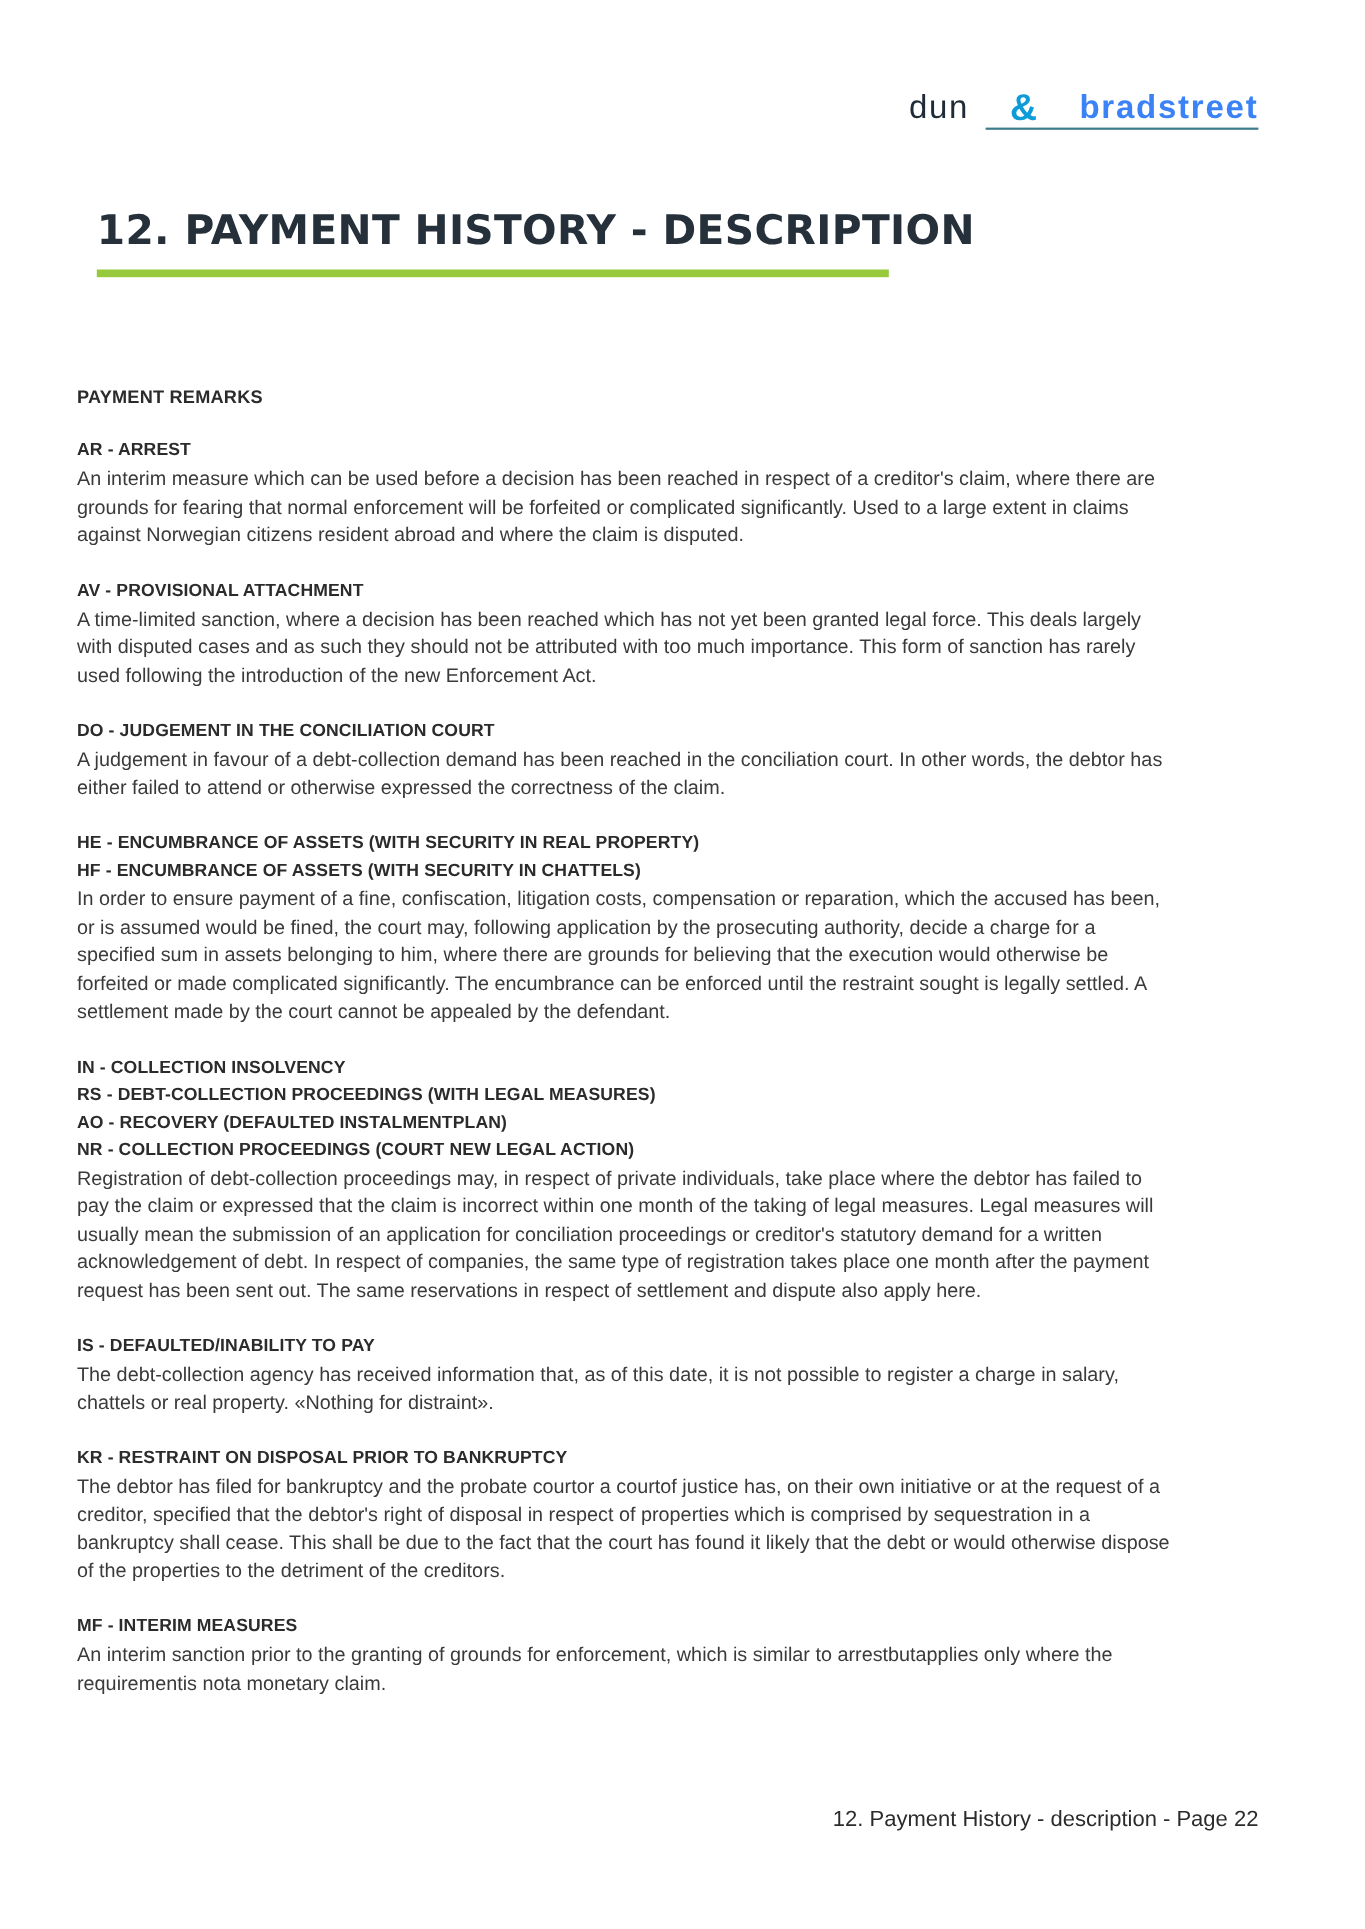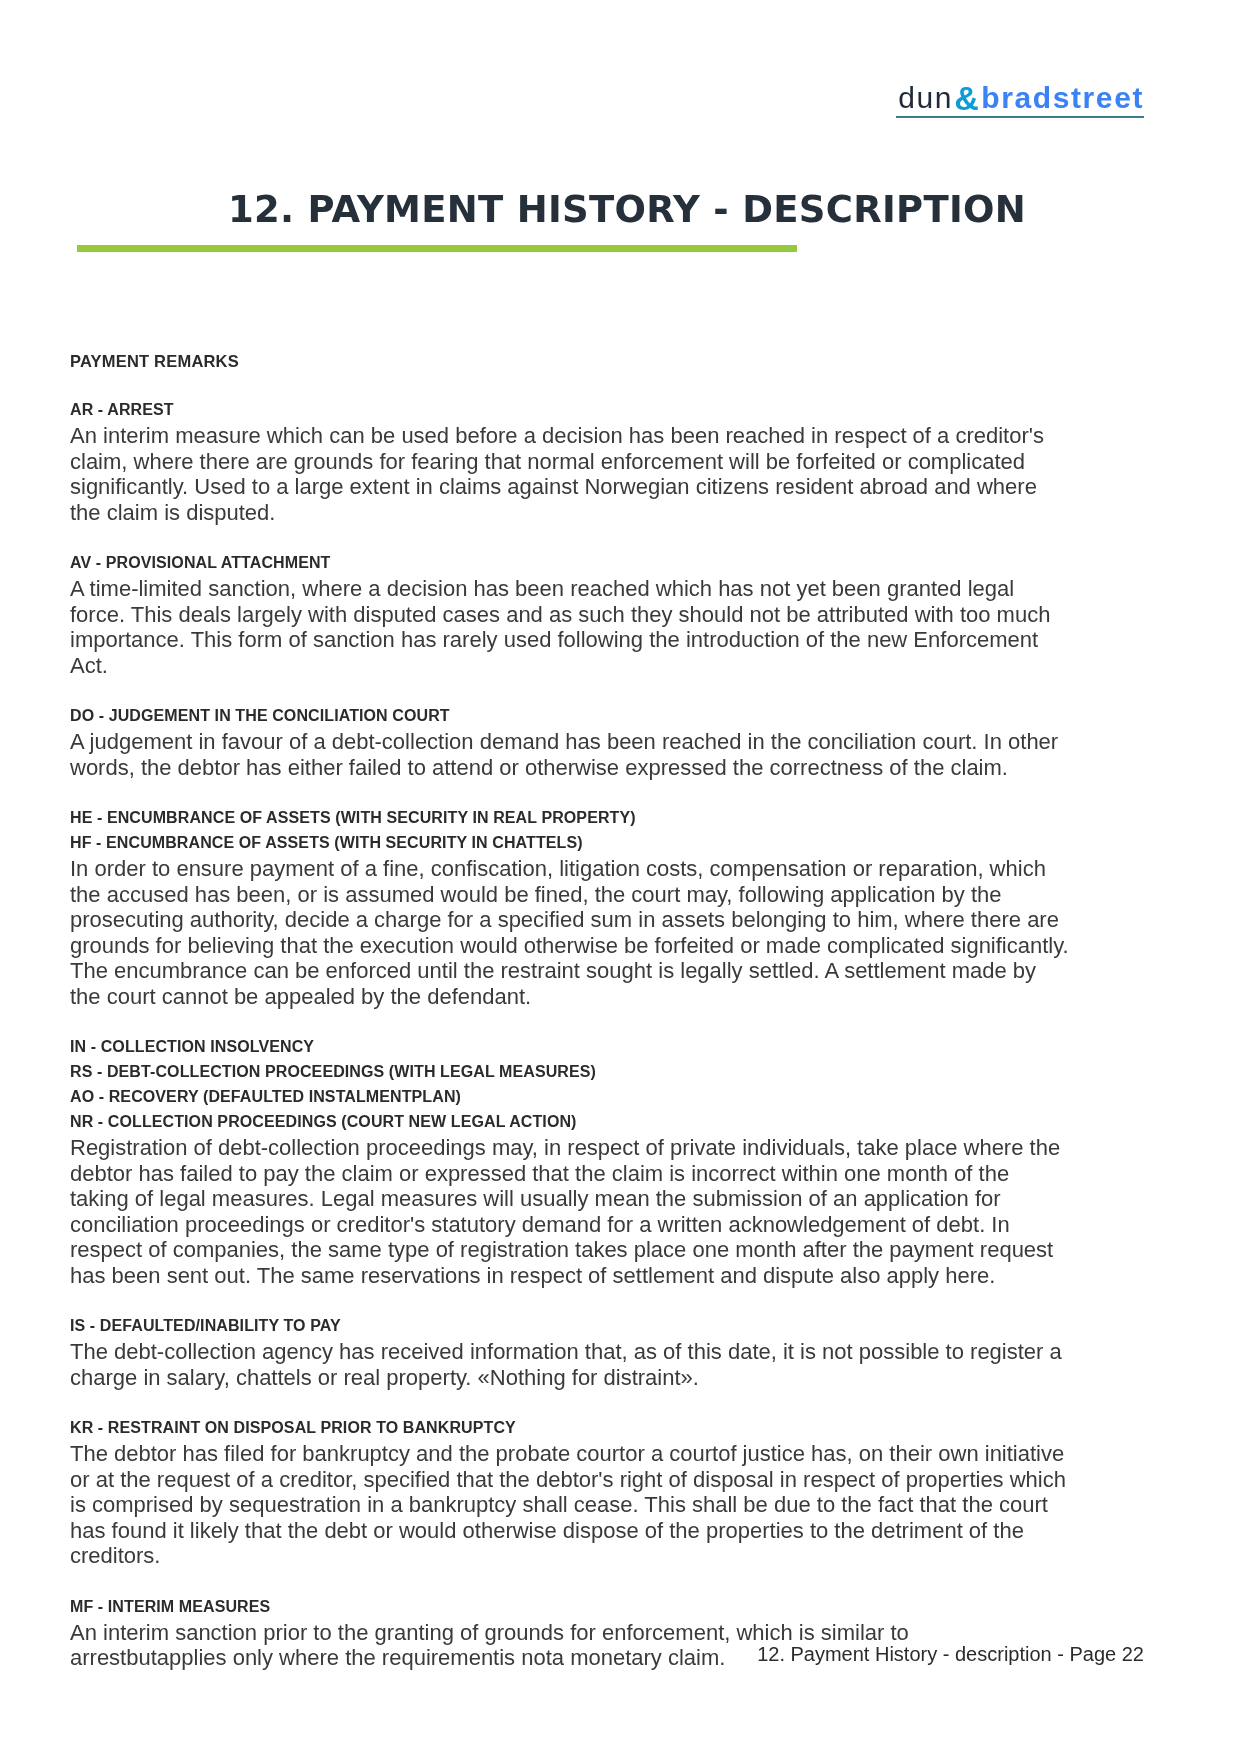--- a/index.html
+++ b/index.html
@@ -26,20 +26,21 @@
   
   .logo {
     position: absolute;
     top: 78px;
     right: 97px;
     display: flex;
     align-items: center;
     font-size: 30px;
     letter-spacing: 1.6px;
     white-space: nowrap;
+    gap: 36px;
   }
   .logo .dun {
     color: #1f2b38;
     font-weight: 400;
   }
   .logo .amp {
     color: #0f9bd7;
     font-size: 34px;
     font-weight: 700;
     margin: 0 1px;
@@ -56,23 +57,22 @@
     right: 97px;
     width: 248px;
     height: 2px;
     background: #3d7b8c;
   }
 
   
   .title-block {
     position: absolute;
     top: 188px;
-    left: 77px;
+    left: 88px;
     width: 1100px;
-    text-align: center;
   }
   h1.doc-title {
     margin: 0;
     font-family: "DejaVu Sans", sans-serif;
     font-weight: 700;
     font-size: 37px;
     line-height: 44px;
     letter-spacing: 0.3px;
     color: #26303a;
     text-transform: uppercase;
@@ -103,21 +103,21 @@
   }
   .entry-heading {
     font-size: 16px;
     font-weight: 700;
     color: #2b2b2b;
     letter-spacing: 0.1px;
     line-height: 25px;
     margin: 0;
   }
   .entry-body {
-    font-size: 22px;
+    font-size: 18px;
     font-weight: 400;
     color: #3a3a3a;
     line-height: 25.5px;
     margin: 1px 0 0 0;
     text-align: left;
   }
 
   
   .footer {
     position: absolute;

